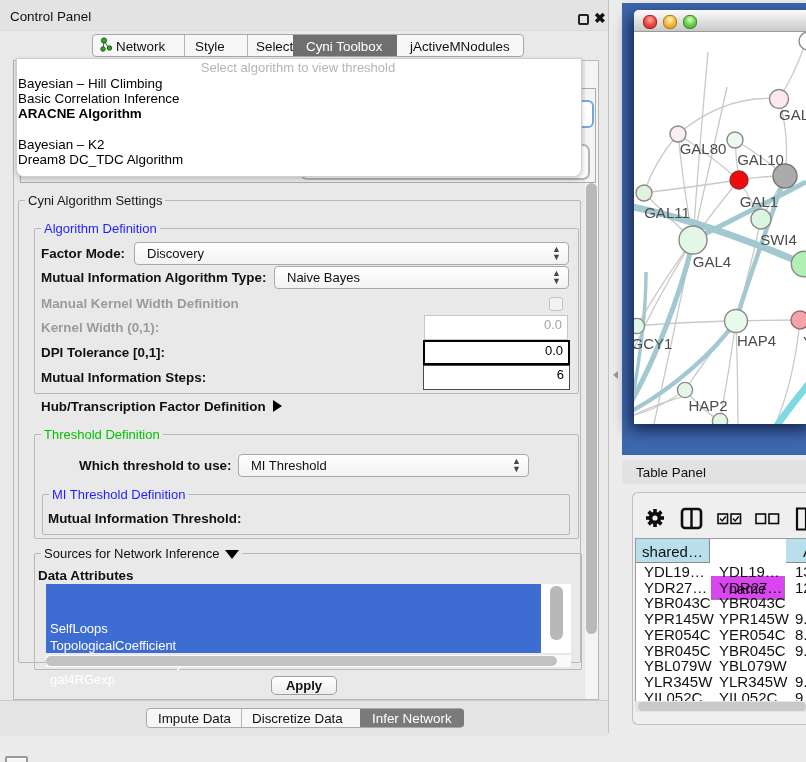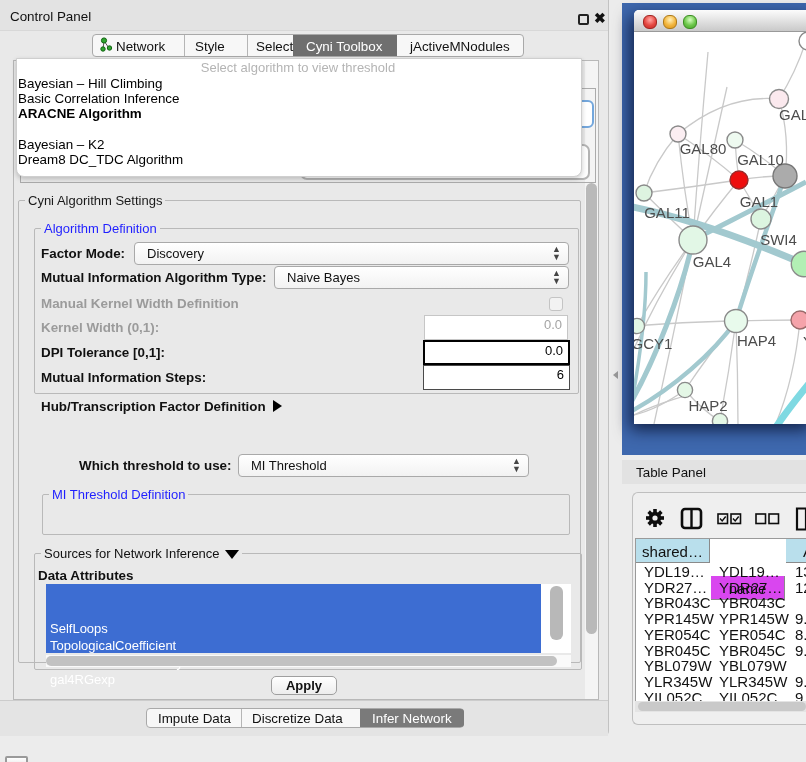--- a/index.html
+++ b/index.html
@@ -76,28 +76,32 @@
     <div class="abs" style="left:549px;top:297px;width:12px;height:12px;background:#f2f2f2;border:1px solid #c4c4c4;border-radius:3px;"></div>
     <div class="glbl" style="left:41px;top:320px;">Kernel Width (0,1):</div>
     <div class="inp" style="left:424px;top:315px;width:137px;height:22px;border:1px solid #c6c6c6;color:#a4a4a4;padding:1px 5px 0 0;">0.0</div>
     <div class="lbl b" style="left:41px;top:345px;">DPI Tolerance [0,1]:</div>
     <div class="inp" style="left:423px;top:340px;width:138px;height:20px;border:2px solid #000;color:#000;padding:1px 5px 0 0;">0.0</div>
     <div class="lbl b" style="left:41px;top:370px;">Mutual Information Steps:</div>
     <div class="inp" style="left:423px;top:365px;width:140px;height:22px;border:1px solid #4a4a4a;color:#000;padding:1px 5px 0 0;">6</div>
     <div class="lbl b" style="left:41px;top:399px;">Hub/Transcription Factor Definition</div>
     <div class="abs" style="left:273px;top:400px;width:0;height:0;border-left:9px solid #000;border-top:6px solid transparent;border-bottom:6px solid transparent;"></div>
 
+    <div class="grp" style="left:34px;top:434px;width:543px;height:103px;">
+      <span class="gt" style="color:#00c400;">Threshold Definition</span>
+    </div>
     <div class="lbl b" style="left:79px;top:458px;">Which threshold to use:</div>
     <div class="combo" style="left:238px;top:454px;width:289px;height:21px;">
       <span class="ct">MI Threshold</span>
         <span class="ar">▲<br>▼</span>
     </div>
     <div class="grp" style="left:42px;top:494px;width:526px;height:39px;">
       <span class="gt" style="color:#1f1fff;">MI Threshold Definition</span>
     </div>
+    <div class="lbl b" style="left:48px;top:511px;">Mutual Information Threshold:</div>
 
     <div class="grp" style="left:34px;top:553px;width:546px;height:115px;">
       <span class="gt" style="color:#111;">Sources for Network Inference <span style="display:inline-block;width:0;height:0;border-left:7px solid transparent;border-right:7px solid transparent;border-top:9px solid #000;vertical-align:middle;margin-left:2px;"></span></span>
     </div>
     <div class="lbl b" style="left:38px;top:568px;">Data Attributes</div>
     <div class="abs" style="left:46px;top:584px;width:525px;height:69px;background:#fff;"></div>
     <div class="abs" style="left:46px;top:584px;width:495px;height:69px;background:#3d6dd2;"></div>
     <div class="abs" style="left:50px;top:586px;font-size:13px;line-height:17px;color:#fff;margin-top:34px;">SelfLoops<br>TopologicalCoefficient<br>BetweennessCentrality<br>gal4RGexp</div>
     <div class="abs" style="left:550px;top:586px;width:13px;height:54px;background:#b8b8b8;border-radius:6px;"></div>
     <div class="abs" style="left:46px;top:655px;width:525px;height:12px;background:#fafafa;"></div>

